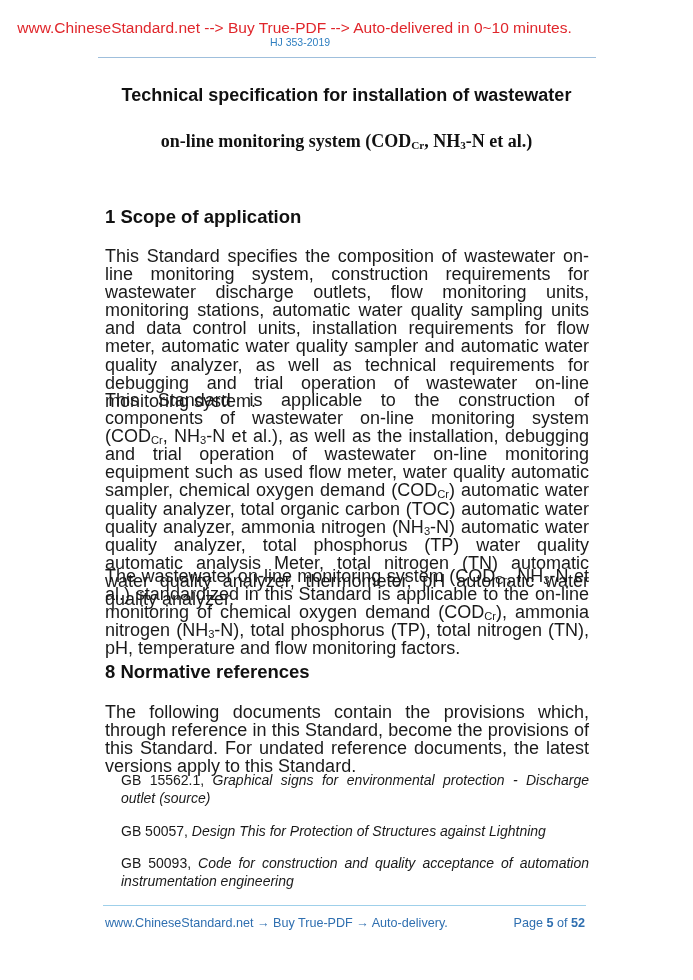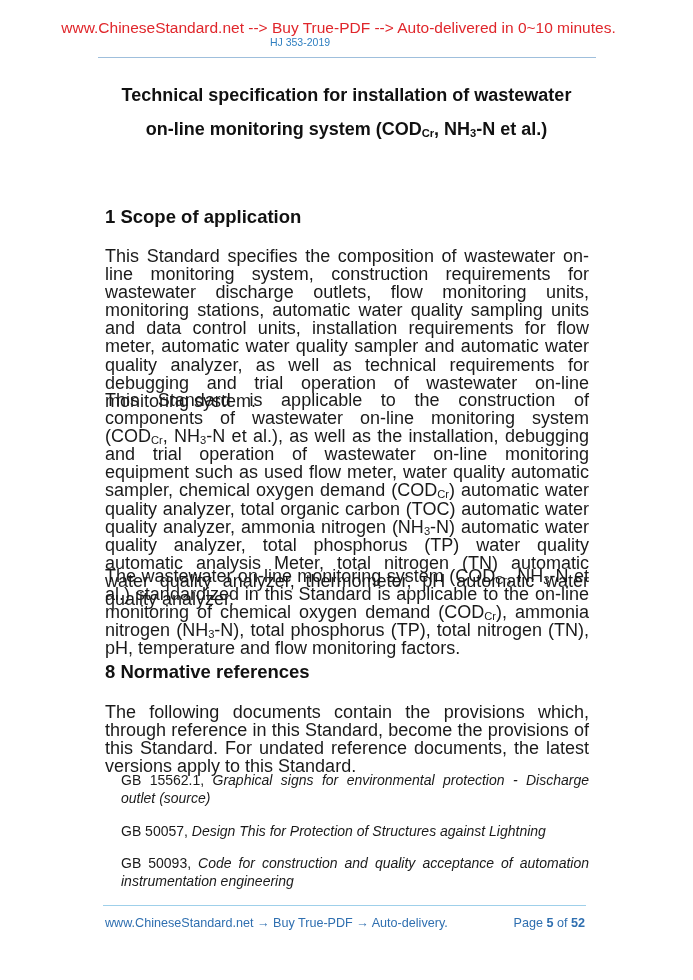--- a/index.html
+++ b/index.html
@@ -1,26 +1,26 @@
 <!DOCTYPE html>
 <html><head>
   <meta charset="utf-8">
   <style>
     html, body { margin: 0; padding: 0; background: #ffffff; }
     body { width: 693px; height: 980px; position: relative; overflow: hidden;
            font-family: "Liberation Sans", sans-serif; color: #111111; }
     .top-banner { position: absolute; top: 19px; left: 0; width: 589px; text-align: center;
-                  font-size: 15.5px; color: #e0262b; line-height: 18px; white-space: nowrap; padding-left: 44px; }
+                  font-size: 15.5px; color: #e0262b; line-height: 18px; white-space: nowrap; }
     .doc-code { position: absolute; top: 36px; left: 0; width: 600px; text-align: center;
                 font-size: 10.5px; color: #2f7fc0; line-height: 12px; }
     .head-rule { position: absolute; top: 57px; left: 98px; width: 498px; height: 1px; background: #9fbfdc; }
     .title { position: absolute; left: 60px; width: 573px; text-align: center; font-weight: bold;
              font-size: 18px; line-height: 22px; color: #111; }
     .title.l1 { top: 84px; }
-    .title.l2 { top: 118px; }
+    .title.l2 { top: 130px; font-family: Liberation Serif, serif; }
     sub { font-size: 0.62em; vertical-align: -0.18em; line-height: 0; }
     .h1 { position: absolute; left: 105px; font-weight: bold; font-size: 18.5px; line-height: 22px; color: #111; }
     .para { position: absolute; left: 105px; width: 484px; font-size: 18px; line-height: 18.1px;
             text-align: justify; color: #1a1a1a; }
     .ref { position: absolute; left: 121px; width: 468px; font-size: 14px; line-height: 18.1px;
            text-align: justify; color: #1a1a1a; }
     .ref i { font-style: italic; }
     .foot-rule { position: absolute; top: 905px; left: 103px; width: 483px; height: 1px; background: #9fd0ea; }
     .footer { position: absolute; top: 916px; left: 105px; width: 481px; font-size: 12.6px; color: #2f6fb0;
               line-height: 15px; }

